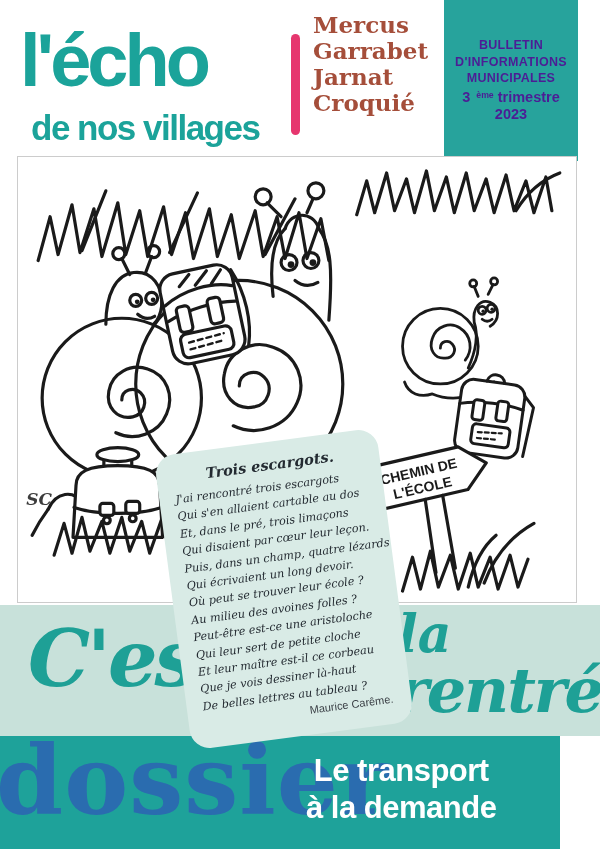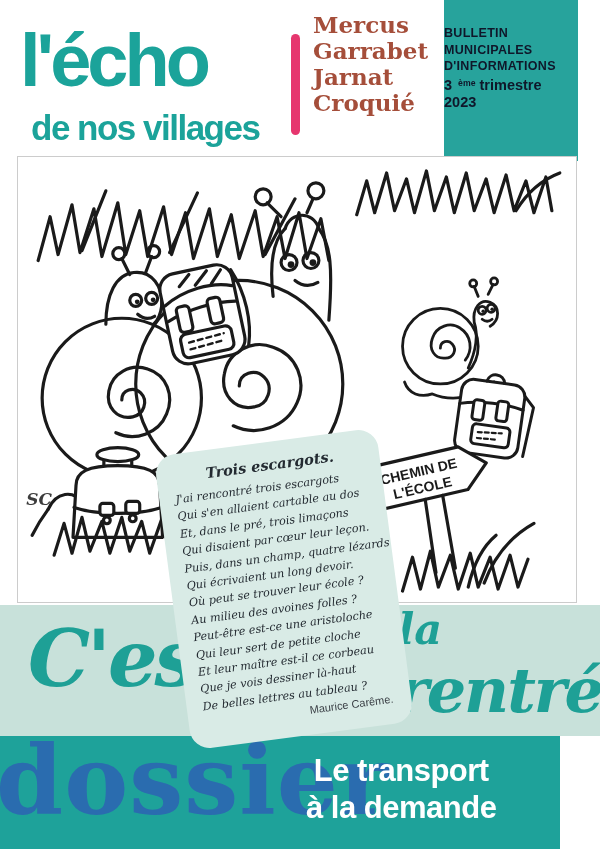--- a/index.html
+++ b/index.html
@@ -8,21 +8,21 @@
     background:#ffffff;font-family:"Liberation Sans",sans-serif;
   }
   
   .logo{position:absolute;left:20px;top:24px;color:#1BA39A;line-height:1;}
   .logo .l1{font-size:74px;font-weight:700;letter-spacing:-4px;}
   .logo .l2{font-size:35px;font-weight:800;letter-spacing:-1.5px;margin-top:12px;padding-left:11px;}
   .pinkbar{position:absolute;left:291px;top:34px;width:9px;height:101px;border-radius:5px;background:#E6366E;}
   .villages{position:absolute;left:313px;top:12px;color:#A54E3A;
     font-family:"DejaVu Serif",serif;font-weight:700;font-size:23px;line-height:26px;}
   .issuebox{position:absolute;left:444px;top:0;width:134px;height:161px;background:#27A39C;
-    color:#0f172a;box-sizing:border-box;padding-top:25px;}
+    color:#4c1d95;text-align:center;box-sizing:border-box;padding-top:37px;}
   .issuebox .blt{font-size:12.5px;font-weight:700;line-height:16.5px;letter-spacing:.3px;}
   .issuebox .num{font-size:44px;font-weight:800;margin-top:8px;letter-spacing:-1px;}
   .issuebox .num sup{font-size:.42em;vertical-align:18px;}
   .issuebox .trim{font-size:14.5px;font-weight:700;margin-top:2px;}
   .issuebox .trim sup{font-size:.6em;vertical-align:4px;margin-left:6px;}
   .issuebox .year{font-size:14.5px;font-weight:700;margin-top:1px;}
   
   .panel{position:absolute;left:17px;top:156px;width:560px;height:447px;
     background:#fff;border:1px solid #cccccc;box-sizing:border-box;z-index:0;}
   .panel svg{display:block;width:100%;height:100%;}
@@ -33,21 +33,21 @@
   .poemcard .ptitle{text-align:center;font-family:"DejaVu Serif",serif;font-style:italic;
     font-weight:700;font-size:14.5px;margin-bottom:6px;}
   .poemcard .pline{font-family:"DejaVu Serif",serif;font-style:italic;font-size:11.2px;
     line-height:17.4px;white-space:nowrap;}
   .poemcard .pauthor{text-align:right;font-size:11px;color:#3a3f45;margin-top:2px;padding-right:6px;}
   
   .paleband{position:absolute;left:0;top:605px;width:600px;height:131px;background:#C8E1DA;z-index:1;}
   .hl{position:absolute;color:#1EA096;font-family:"DejaVu Serif",serif;
     font-weight:700;font-style:italic;z-index:2;line-height:1;}
   .hl.cest{left:28px;top:620px;font-size:78px;letter-spacing:-3px;}
-  .hl.la{left:398px;top:608px;font-size:43px;}
+  .hl.la{left:398px;top:608px;font-size:52px;}
   .hl.rentree{left:396px;top:660px;font-size:62px;letter-spacing:-2px;}
   
   .tealband{position:absolute;left:0;top:736px;width:560px;height:113px;background:#1EA29A;z-index:3;}
   .dossier{position:absolute;left:-4px;top:-8px;color:#2B68B1;font-family:"DejaVu Serif",serif;
     font-weight:700;font-size:96px;line-height:1.1;letter-spacing:1px;opacity:.93;}
   .ftitle{position:absolute;left:306px;top:16px;color:#fff;font-weight:800;
     font-size:31px;line-height:37px;letter-spacing:-.5px;text-align:center;}
 </style>
 </head>
 <body>
@@ -62,22 +62,22 @@
 <div class="villages">
   <div>Mercus</div>
   <div>Garrabet</div>
   <div>Jarnat</div>
   <div>Croquié</div>
 </div>
 
 <div class="issuebox">
   <div class="blt">
     <div>BULLETIN</div>
+    <div>D'INFORMATIONS</div>
     <div>MUNICIPALES</div>
-    <div>D'INFORMATIONS</div>
   </div>
   <div class="trim"><span>3</span><sup>ème</sup><span> trimestre</span></div>
   <div class="year">2023</div>
 </div>
 
 <div class="panel">
 <svg viewBox="0 0 560 447" xmlns="http://www.w3.org/2000/svg" fill="none" stroke="#1a1a1a" stroke-width="3.2" stroke-linecap="round" stroke-linejoin="round">
 
   <g>
     <path d="M20,104 L32,60 L40,98 L54,48 L62,96 L76,52 L84,100 L100,46 L108,98 L122,54 L130,100 L146,50 L154,98 L168,56 L176,102 L192,52 L200,100 L214,58 L222,102 L238,54 L246,100 L260,60 L268,102 L282,56 L290,102 L304,62 L312,104"></path>

